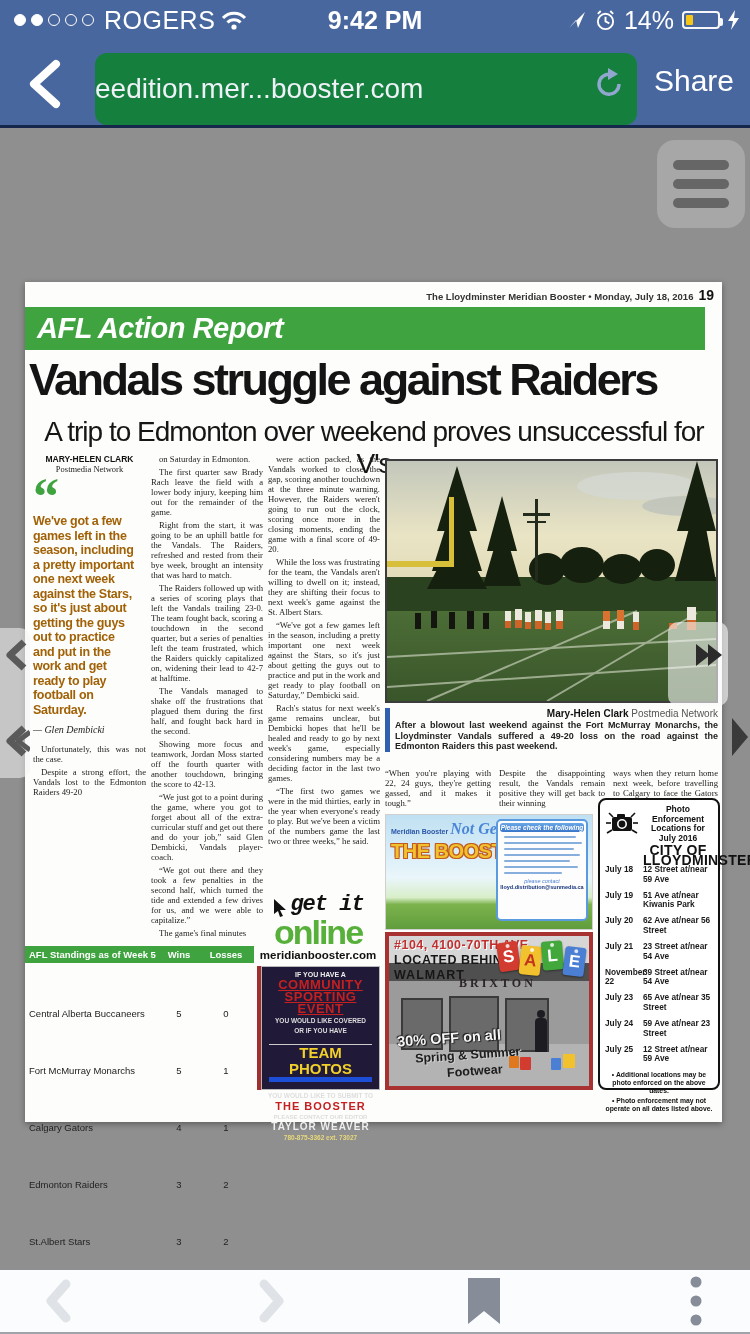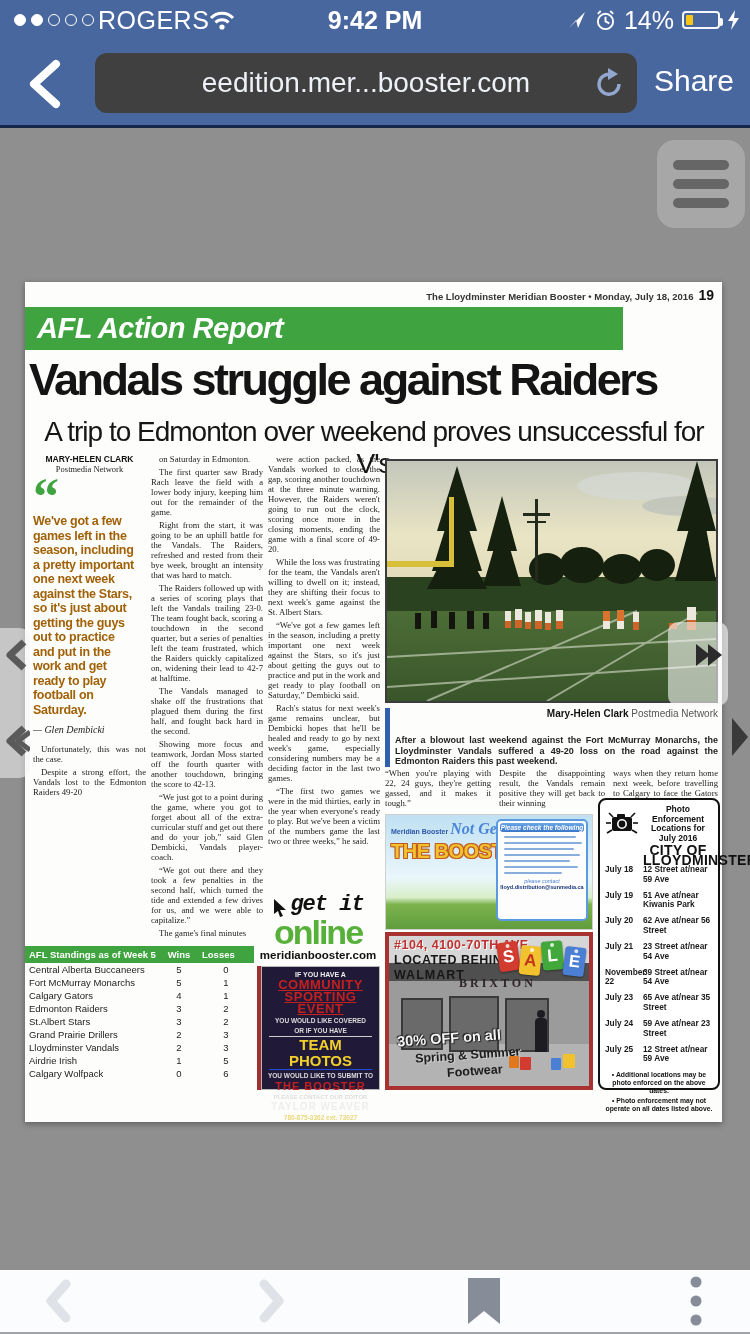--- a/index.html
+++ b/index.html
@@ -1,85 +1,85 @@
 <!DOCTYPE html>
 <html><head>
 <meta charset="utf-8">
 <style>
   html,body{margin:0;padding:0;background:#333;}
   .screen{position:relative;width:750px;height:1334px;margin:0 auto;overflow:hidden;
           background:#8f8f8f;font-family:"Liberation Sans",sans-serif;}
   
   .status-bar{position:absolute;left:0;top:0;width:750px;height:40px;background:#49679f;color:#fff;}
-  .sb-left{position:absolute;left:14px;top:0;height:40px;display:flex;align-items:center;gap:0;}
+  .sb-left{position:absolute;left:14px;top:0;height:40px;display:flex;align-items:center;gap:6px;}
   .dots{display:flex;gap:5px;margin-right:4px;}
   .dot{width:12px;height:12px;border-radius:50%;border:1.5px solid #fff;box-sizing:border-box;}
   .dot.f{background:#fff;}
   .sb-carrier{font-size:25px;letter-spacing:0.5px;}
   .sb-time{position:absolute;left:0;right:0;top:0;height:40px;display:flex;align-items:center;justify-content:center;font-size:25px;font-weight:700;}
   .sb-right{position:absolute;right:10px;top:0;height:40px;display:flex;align-items:center;gap:8px;}
   .sb-batt-pct{font-size:25px;}
   .batt{position:relative;width:38px;height:18px;border:2px solid rgba(255,255,255,.95);border-radius:4px;box-sizing:border-box;}
   .batt-fill{position:absolute;left:2px;top:2px;width:7px;height:10px;background:#f5c518;border-radius:1px;}
   .batt-tip{position:absolute;right:-5px;top:5px;width:3px;height:8px;background:rgba(255,255,255,.95);border-radius:0 2px 2px 0;}
   
   .nav-bar{position:absolute;left:0;top:40px;width:750px;height:88px;background:#49679f;border-bottom:3px solid #15284b;box-sizing:border-box;}
   .nav-back{position:absolute;left:22px;top:18px;width:44px;height:52px;cursor:pointer;}
-  .url-pill{position:absolute;left:95px;top:13px;width:542px;height:60px;background:#404040;border-radius:12px;display:flex;align-items:center;justify-content:center;}
+  .url-pill{position:absolute;left:95px;top:13px;width:542px;height:72px;background:#15803d;border-radius:12px;display:flex;align-items:center;justify-content:flex-start;}
   .url-text{color:#eef1f7;font-size:28px;}
   .reload{position:absolute;right:10px;top:13px;width:36px;height:36px;}
   .share-lbl{position:absolute;right:16px;top:24px;color:#fff;font-size:30px;cursor:pointer;}
   
   .viewer{position:absolute;left:0;top:128px;width:750px;height:1142px;background:#8f8f8f;}
   .hamburger{position:absolute;right:5px;top:12px;width:88px;height:88px;background:#a7a7a7;border-radius:18px;display:flex;flex-direction:column;justify-content:center;align-items:center;gap:9px;cursor:pointer;}
   .hamburger .bar{width:56px;height:10px;background:#666;border-radius:5px;}
   
   .page{position:absolute;left:25px;top:154px;width:697px;height:840px;background:#fdfdfc;box-shadow:0 2px 6px rgba(0,0,0,.35);}
   .masthead{position:absolute;top:5px;right:8px;font-size:9.5px;font-weight:700;color:#333;}
   .masthead .pgnum{font-size:14px;font-weight:700;color:#111;margin-left:5px;}
-  .banner{position:absolute;left:0;top:25px;width:598px;height:43px;background:#3fa440;}
+  .banner{position:absolute;left:0;top:25px;width:680px;height:43px;background:#3fa440;}
   .banner-lbl{font-style:italic;font-weight:700;font-size:29px;line-height:43px;color:#fff;padding-left:12px;letter-spacing:-0.5px;}
   .headline{position:absolute;left:4px;top:74px;width:690px;font-size:45px;line-height:48px;font-weight:700;letter-spacing:-2.5px;color:#141414;}
   .subhead{position:absolute;left:2px;top:134px;width:694px;text-align:center;font-size:28px;line-height:32px;letter-spacing:-1px;color:#161616;}
   .colwrap p{font-family:"Liberation Serif",serif;font-size:8.7px;line-height:10px;text-align:justify;margin:0 0 3px;color:#1d1d1d;text-indent:8px;}
   .col1{position:absolute;left:8px;top:172px;width:113px;}
   .col2{position:absolute;left:126px;top:172px;width:112px;}
   .col3{position:absolute;left:243px;top:172px;width:112px;}
   .byline-name{font-size:8.5px;font-weight:700;text-align:center;color:#111;}
   .byline-org{font-family:"Liberation Serif",serif;font-size:8.5px;text-align:center;margin-bottom:5px;color:#222;}
   .pq-mark{font-family:"Liberation Serif",serif;font-weight:700;font-size:52px;line-height:34px;color:#3fa440;letter-spacing:-5px;margin-top:6px;}
   .pq-text{font-weight:700;font-size:12.5px;line-height:14.5px;letter-spacing:-0.3px;color:#a16207;width:102px;}
   .pq-attr{font-family:"Liberation Serif",serif;font-style:italic;font-size:10px;margin:7px 0 9px;color:#222;}
   
   .photo{position:absolute;left:360px;top:177px;width:333px;height:244px;border:2px solid #3c3c3c;box-sizing:border-box;background:#d8d4b4;}
   .caption{position:absolute;left:360px;top:426px;width:333px;border-left:5px solid #2f5fae;padding-left:5px;box-sizing:border-box;}
   .cap-credit{text-align:right;font-size:10px;color:#555;}
   .cap-credit b{color:#111;}
-  .cap-text{font-size:9px;line-height:10.5px;font-weight:700;color:#222;text-align:justify;margin-top:16px;}
+  .cap-text{font-size:9px;line-height:10.5px;font-weight:700;color:#222;text-align:justify;margin-top:1px;}
   .bcol{position:absolute;top:486px;width:106px;}
   .bcol p{font-family:"Liberation Serif",serif;font-size:8.7px;line-height:10px;text-align:justify;margin:0;color:#1d1d1d;}
   .bcol1{left:360px;} .bcol2{left:474px;} .bcol3{left:588px;width:105px;}
   
   .standings{position:absolute;left:0;top:664px;width:229px;}
   .st-head{display:grid;grid-template-columns:1fr 46px 48px;background:#3fa440;color:#fff;font-size:9.5px;font-weight:700;padding:3px 4px;box-sizing:border-box;}
-  .st-head .c{text-align:center;} .st-head .r{text-align:left;}
-  .st-row{display:grid;grid-template-columns:1fr 46px 48px;font-size:9.5px;line-height:13px;color:#222;padding:0 4px;box-sizing:border-box;}
+  .st-head .c{text-align:center;} .st-head .r{text-align:center;}
+  .st-row{display:grid;grid-template-columns:1fr 46px 48px;font-size:9.5px;line-height:13px;color:#222;padding:0 4px;box-sizing:border-box;margin-top:44px;}
   .st-row .c,.st-row .r{text-align:center;}
   
   .getit{position:absolute;left:231px;top:610px;width:124px;text-align:center;}
   .gi-row{display:flex;align-items:flex-end;justify-content:center;gap:2px;}
   .gi1{font-style:italic;font-weight:700;font-size:22px;letter-spacing:-1px;color:#111;font-family:Liberation Mono, monospace;}
   .gi2{font-weight:700;font-size:34px;line-height:30px;letter-spacing:-2px;color:#57b03a;}
   .gi3{font-weight:700;font-size:11.5px;color:#111;margin-top:2px;}
   
   .teamad{position:absolute;left:232px;top:684px;width:123px;height:124px;background:#201a38;border-left:4px solid #a03030;box-sizing:border-box;box-shadow:inset 0 0 0 1px #b9b9b9;padding:5px 4px;text-align:center;}
   .ta1{color:#eee;font-weight:700;font-size:7px;line-height:8px;}
   .ta2{color:#c42020;font-weight:700;font-size:13px;line-height:12px;letter-spacing:0.5px;text-decoration:underline;}
   .ta3{color:#ddd;font-weight:700;font-size:6.5px;line-height:7.5px;margin-top:2px;}
-  .ta5{color:#f2d02a;font-weight:700;font-size:15px;line-height:16px;border-top:1px solid #ccc;border-bottom:1px solid #1d4ed8;margin:2px 4px;}
+  .ta5{color:#f2d02a;font-weight:700;font-size:15px;line-height:16px;border-top:1px solid #ccc;border-bottom:5px solid #1d4ed8;margin:10px 4px;}
   .ta7{color:#c42020;font-weight:700;font-size:11px;line-height:12px;letter-spacing:1px;}
   .ta8{color:#ddd;font-weight:700;font-size:6px;line-height:7px;margin-top:2px;}
   .ta9{color:#eee;font-weight:700;font-size:10px;line-height:11px;letter-spacing:1px;}
   .ta10{color:#e8d87a;font-weight:700;font-size:6.5px;line-height:8px;margin-top:2px;}
   
   .boosterad{position:absolute;left:360px;top:532px;width:208px;height:116px;background:linear-gradient(#bfe0f2 0%,#eaf6fb 55%,#d8eec9 72%,#7cb34d 78%,#5f9c3c 100%);box-shadow:inset 0 0 0 1px #cfcfcf;box-sizing:border-box;padding:6px;}
   .ba-brand{font-size:7px;font-weight:700;color:#2a56a8;}
   .ba-script{font-family:"Liberation Serif",serif;font-style:italic;font-weight:700;font-size:16px;color:#4a86d8;display:inline;margin-left:2px;}
   .ba-title{font-weight:700;font-size:20px;letter-spacing:-0.5px;color:#f2c12e;text-shadow:1px 1px 0 #c05a20,-1px 1px 0 #c05a20,1px -1px 0 #c05a20,-1px -1px 0 #c05a20;margin-top:2px;}
   .ba-box{position:absolute;right:5px;top:5px;width:92px;height:102px;background:#fdfdfd;border:2px solid #5a9ae0;border-radius:5px;box-sizing:border-box;padding:2px;}

